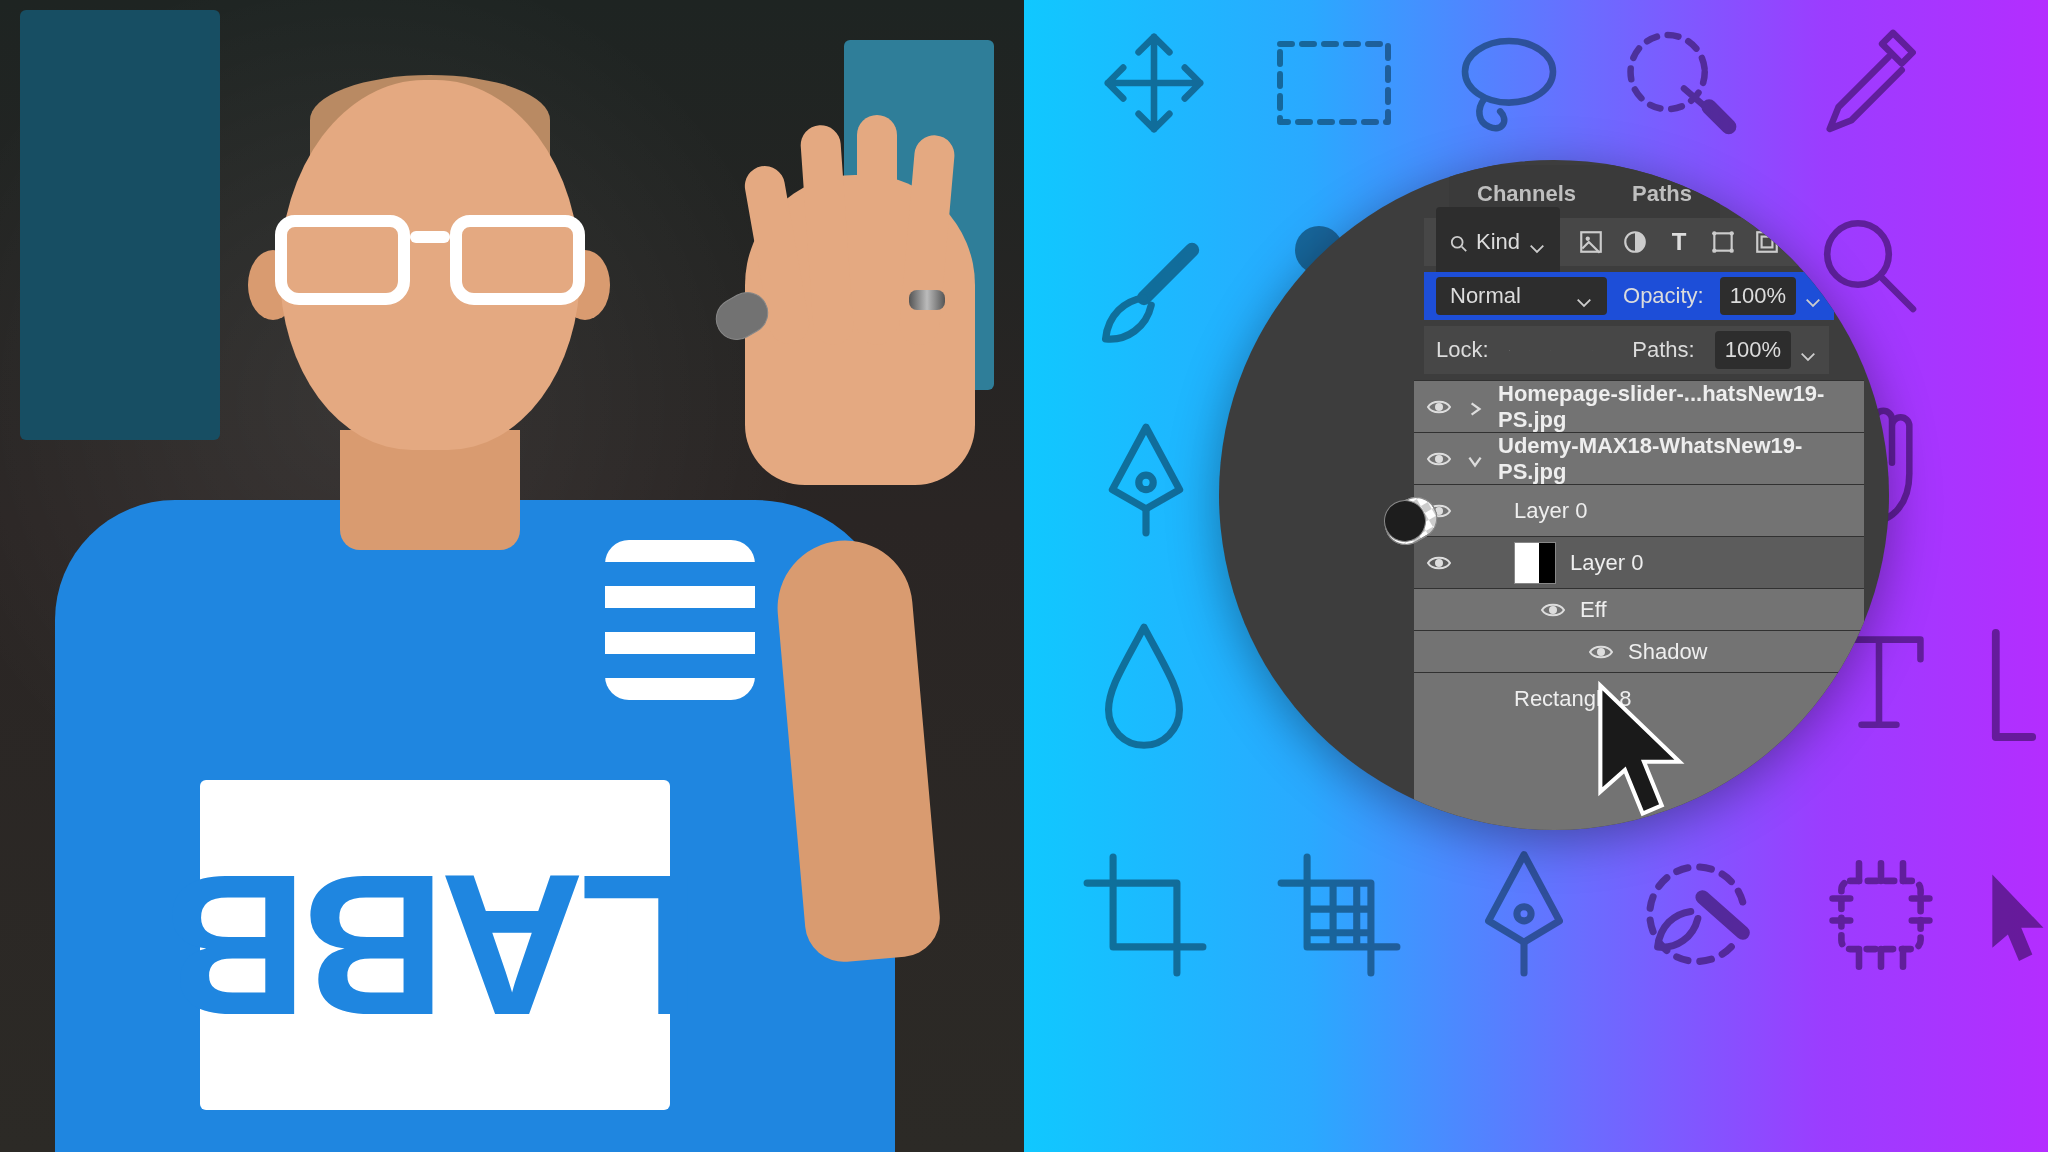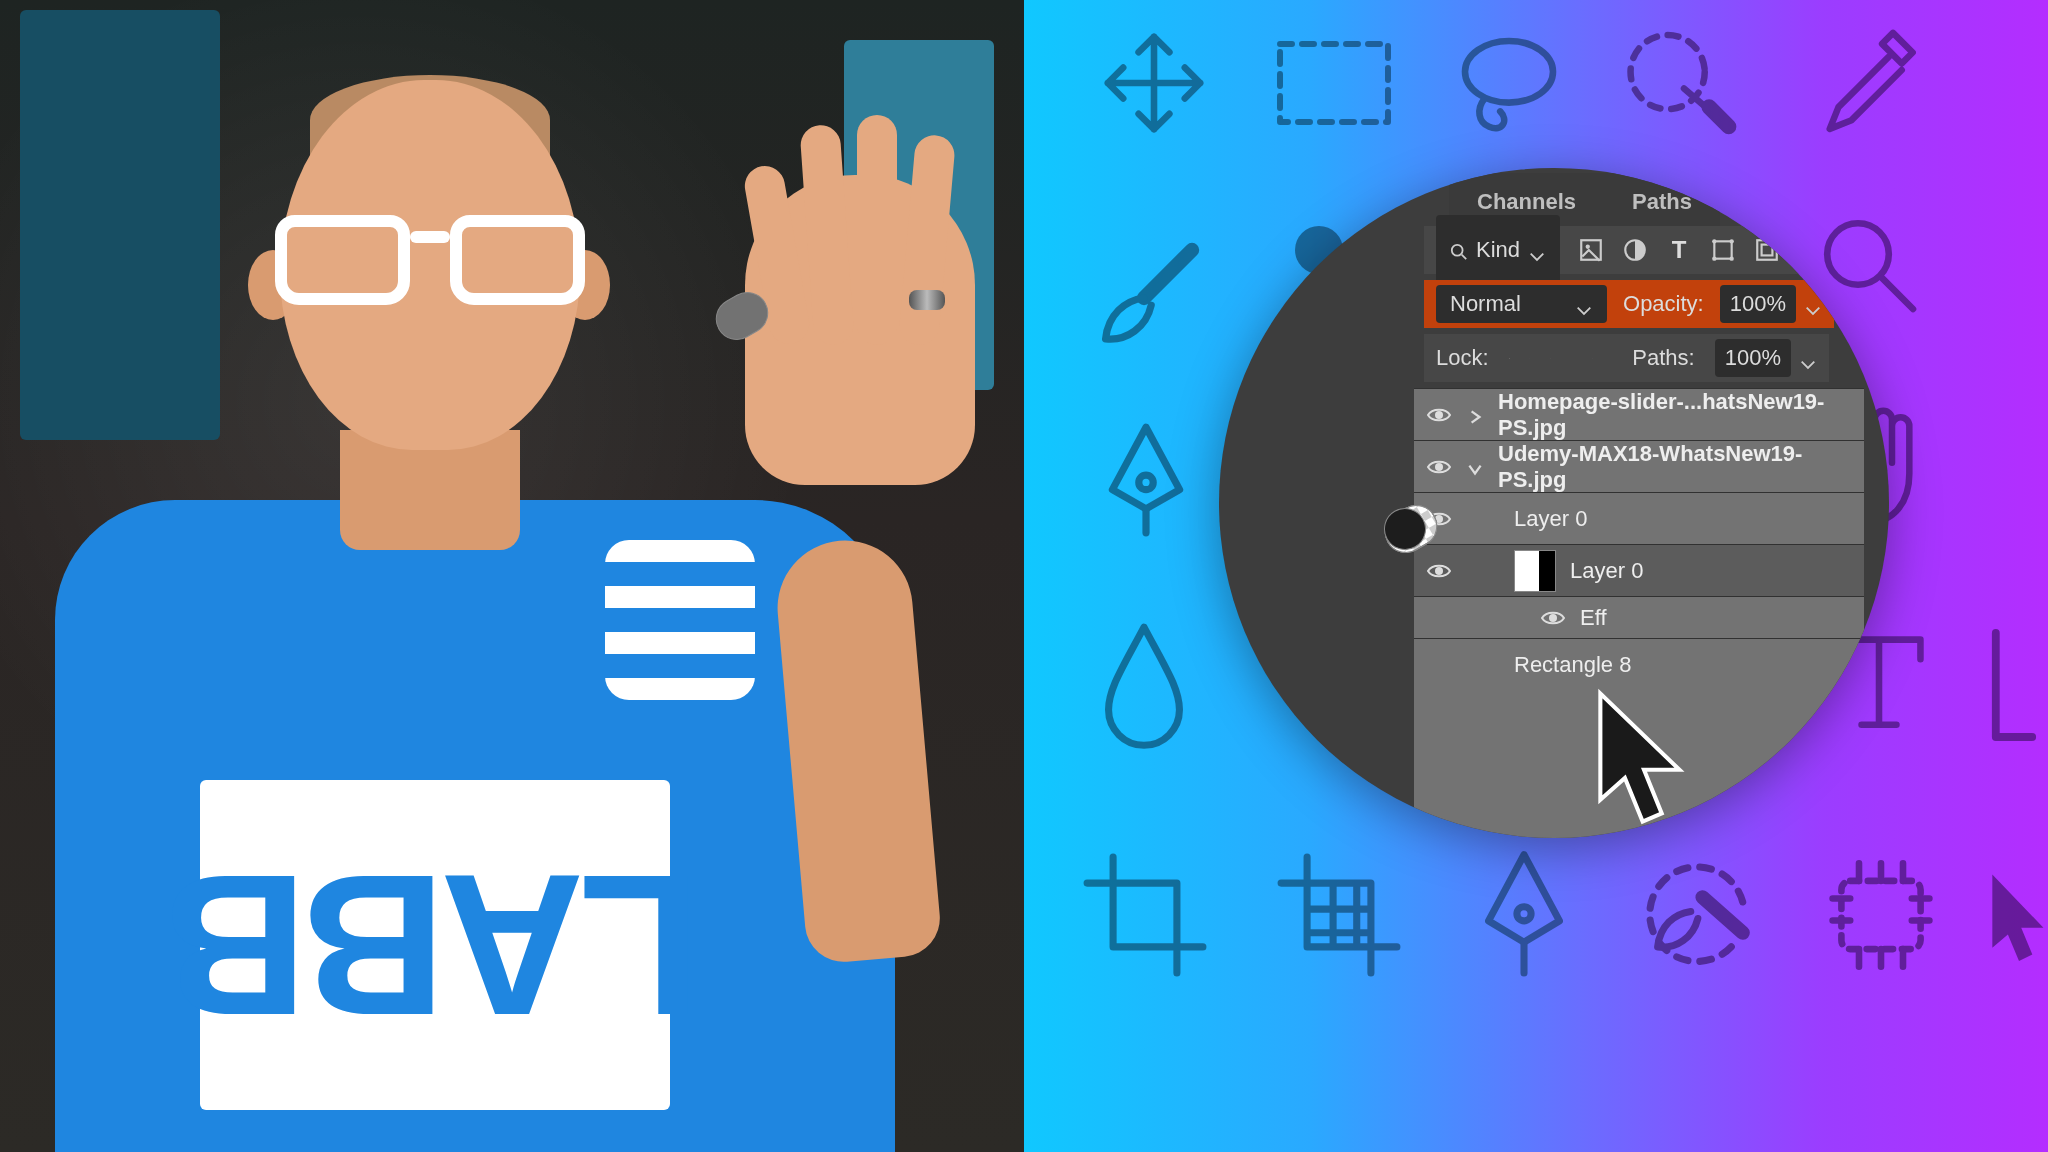--- a/index.html
+++ b/index.html
@@ -55,32 +55,32 @@
 
 .right-half{
   position:absolute;left:1024px;top:0;width:1024px;height:1152px;
   background:linear-gradient(90deg,#10c8ff 0%,#2aa9ff 28%,#6b6cff 55%,#9b3dff 78%,#b42dff 100%);
 }
 .icon-grid .ic{position:absolute;color:#08304b;opacity:.55}
 .icon-grid .ic.r{color:#2b0a4a}
 .ic svg{width:100%;height:100%;fill:none;stroke:currentColor;stroke-width:6;stroke-linecap:round;stroke-linejoin:round}
 
 .panel-circle{
-  position:absolute;left:195px;top:168px;width:670px;height:670px;border-radius:50%;
+  position:absolute;left:195px;top:160px;width:670px;height:670px;border-radius:50%;
   background:#3d3d3d;overflow:hidden;box-shadow:0 10px 50px rgba(0,0,0,.35);
   font-size:22px;color:#dcdcdc;
 }
 .tabs{position:absolute;top:5px;left:230px;display:flex;gap:0}
 .tabs .tab{padding:16px 28px;color:#bfbfbf;font-weight:600;background:#3a3a3a}
 .filter-row{position:absolute;top:58px;left:205px;right:60px;height:48px;display:flex;align-items:center;gap:18px;background:#474747;padding:6px 12px}
 .kind-select{display:flex;align-items:center;gap:8px;background:#2d2d2d;padding:22px 14px;border-radius:4px}
 .kind-select .mag{width:18px;height:18px}
 .chev{width:18px;height:14px}
 .ficon{width:26px;height:26px;display:flex;align-items:center;justify-content:center}
-.blend-row{position:absolute;top:112px;left:205px;right:55px;height:48px;display:flex;align-items:center;gap:16px;background:#c2410c;padding:6px 12px}
+.blend-row{position:absolute;top:112px;left:205px;right:55px;height:48px;display:flex;align-items:center;gap:16px;background:#1d4ed8;padding:6px 12px}
 .blend-select{display:flex;align-items:center;gap:8px;background:#2d2d2d;padding:6px 14px;border-radius:4px;flex:1;justify-content:space-between}
 .opc-in{background:#2d2d2d;padding:6px 10px;border-radius:4px}
 .lock-row{position:absolute;top:166px;left:205px;right:60px;height:48px;display:flex;align-items:center;gap:20px;background:#474747;padding:6px 12px}
 .lock-row .spacer{flex:1}
 .layers{position:absolute;top:220px;left:195px;right:25px;bottom:0;background:#737373}
 .lrow{display:flex;align-items:center;height:52px;border-top:1px solid #313131;padding:0 12px;gap:14px}
 .lrow.group{font-weight:700;color:#fff}
 .lrow.selected{background:#5c5c5c}
 .eye{width:26px;height:26px;flex:0 0 26px}
 .disclosure{width:18px;height:18px;flex:0 0 18px}
@@ -361,20 +361,28 @@
         <span class="name">Layer 0</span>
       </div>
       <div class="lrow" style="height:42px">
         <span class="indent" style="width:100px"></span>
         <span class="eye"><svg viewBox="0 0 26 26">
               <path d="M2 13c4-7 18-7 22 0-4 7-18 7-22 0z" fill="none" stroke="#ddd" stroke-width="2"></path>
               <circle cx="13" cy="13" r="4" fill="#ddd"></circle>
             </svg></span>
         <span class="name">Eff</span>
       </div>
+      <div class="lrow" style="height:42px">
+        <span class="indent" style="width:148px"></span>
+        <span class="eye"><svg viewBox="0 0 26 26">
+              <path d="M2 13c4-7 18-7 22 0-4 7-18 7-22 0z" fill="none" stroke="#ddd" stroke-width="2"></path>
+              <circle cx="13" cy="13" r="4" fill="#ddd"></circle>
+            </svg></span>
+        <span class="name">Shadow</span>
+      </div>
       <div class="lrow">
         <span class="eye" style="opacity:0"></span>
         <span class="indent" style="width:34px"></span>
         <span class="thumb chk"></span>
         <span class="thumb dark" style="width:42px"></span>
         <span class="name">Rectangle 8</span>
       </div>
     </div>
 
     <div class="cursor">

